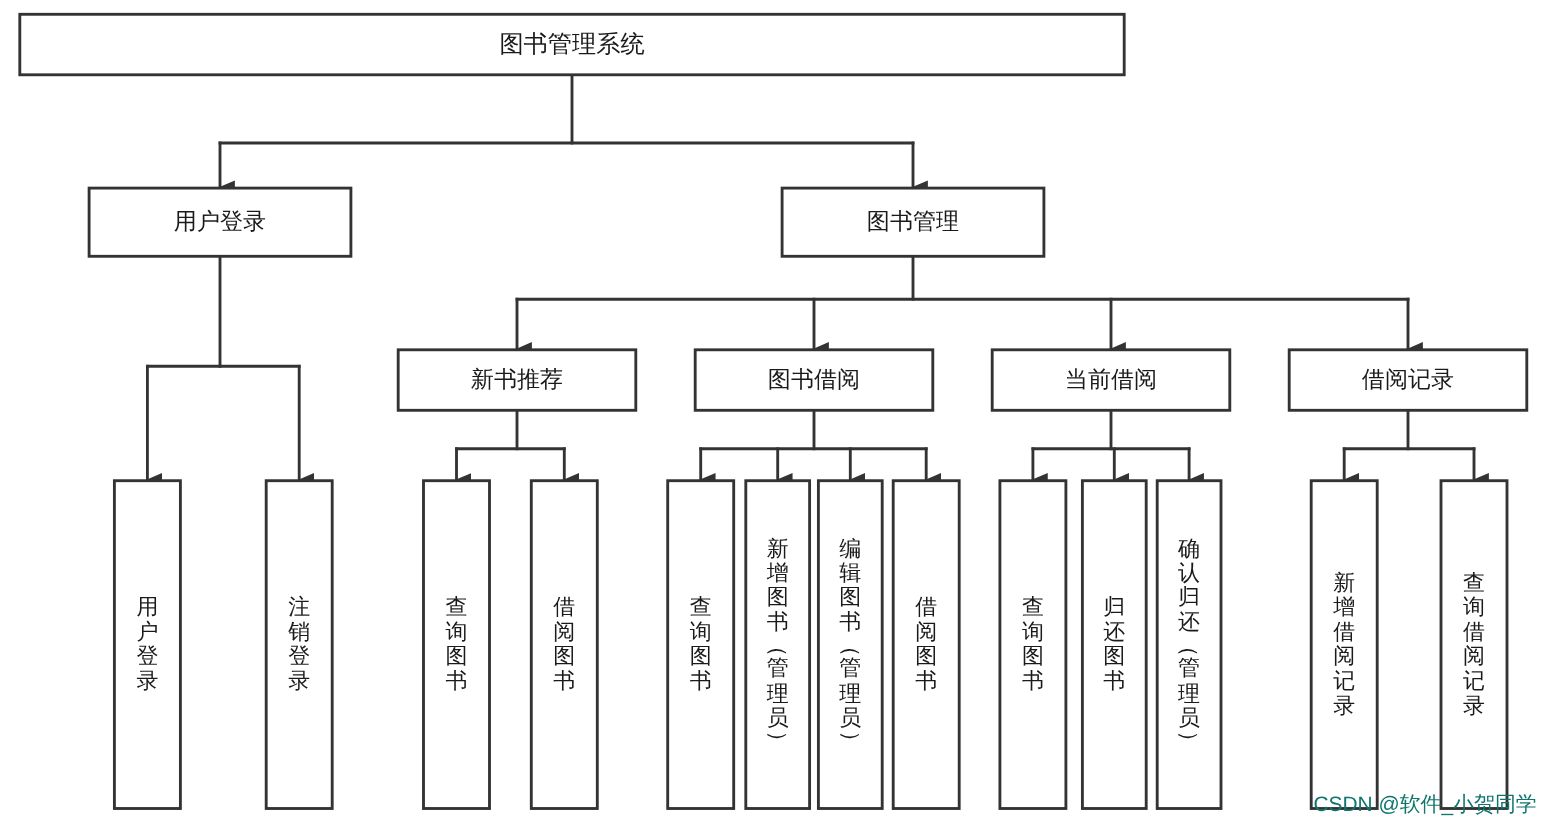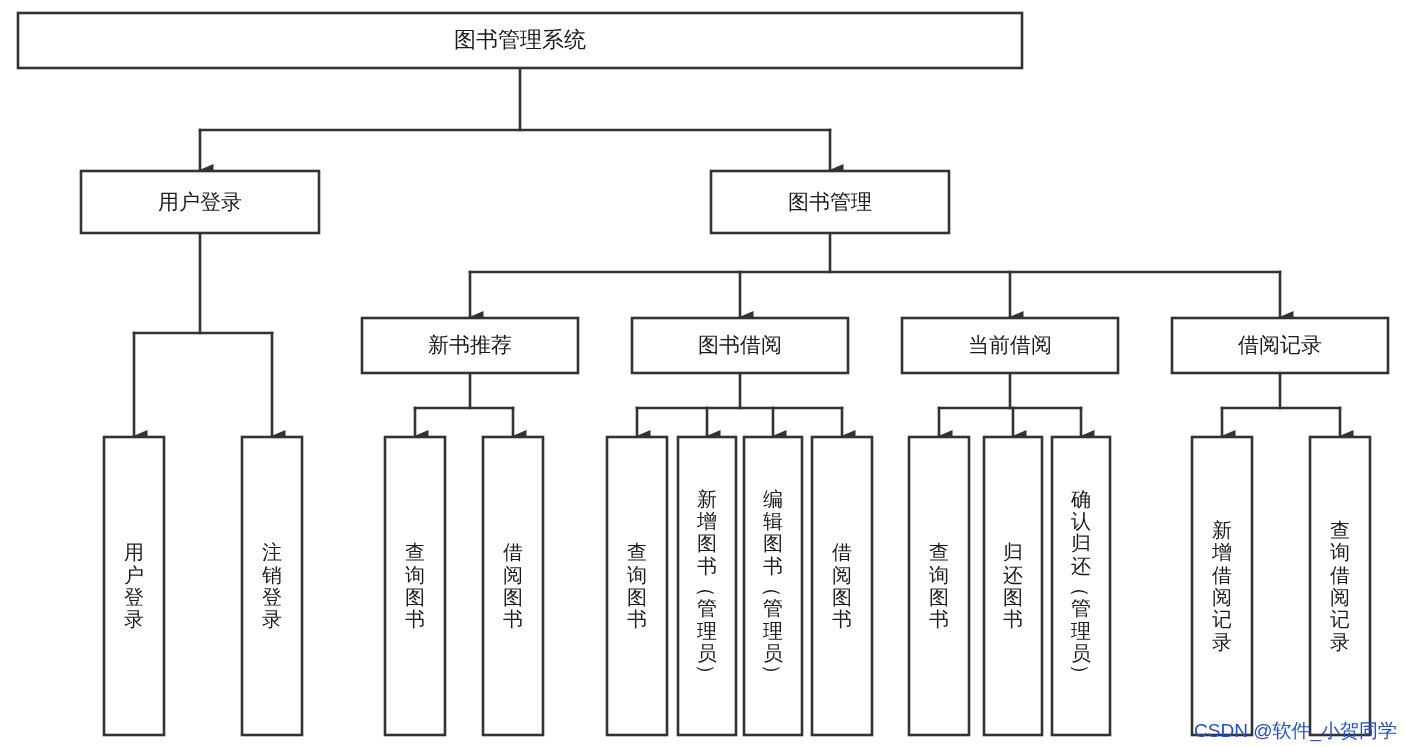--- a/index.html
+++ b/index.html
@@ -74,21 +74,21 @@
     transform: rotate(90deg);
     display: block;
     line-height: 1.0;
   }
   .watermark {
     position: absolute;
     right: 8px;
     bottom: 3px;
     font-family: "Liberation Sans", "DejaVu Sans", sans-serif;
     font-size: 19px;
-    color: #1d4ed8;
+    color: #0f766e;
     white-space: nowrap;
     pointer-events: none;
   }
 </style>
 </head>
 <body>
 
 <div id="diagram-root">
 
   <svg id="tree-svg" viewBox="0 0 1405 747">

